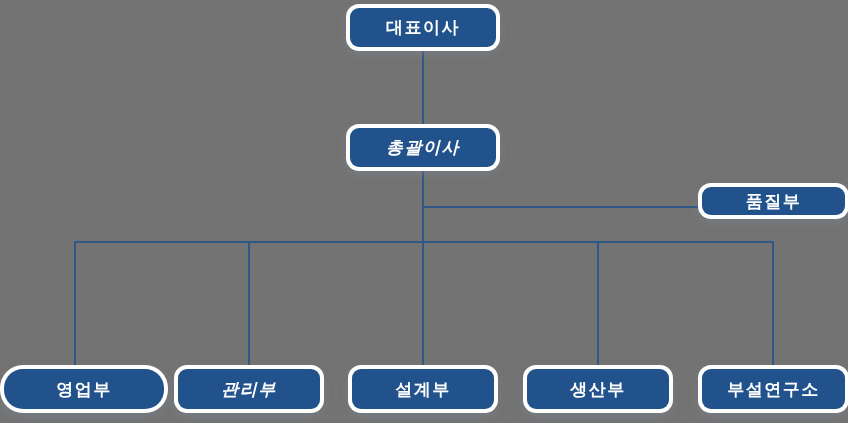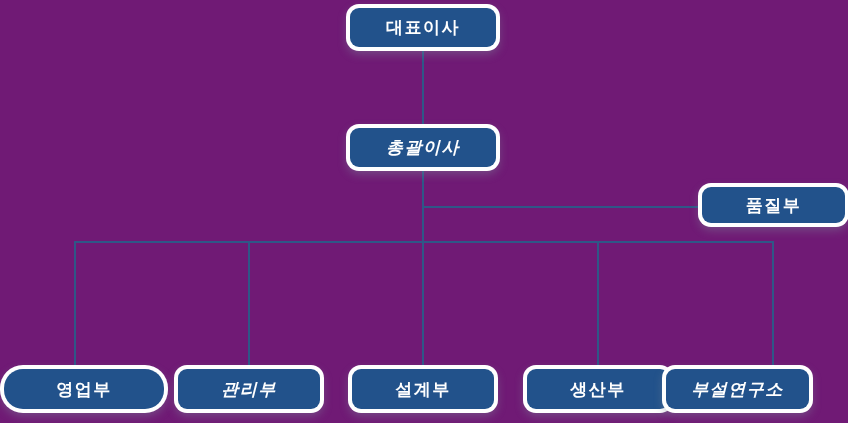--- a/index.html
+++ b/index.html
@@ -5,21 +5,21 @@
   html, body {
     margin: 0;
     padding: 0;
     background: #ffffff;
     font-family: "Liberation Sans", "DejaVu Sans", sans-serif;
   }
   #org-chart {
     position: relative;
     width: 848px;
     height: 423px;
-    background: #701a75;
+    background: #737373;
     overflow: hidden;
     --node-fill: #22528b;
     --line-color: #2f5787;
     --label-color: #ffffff;
     --ring-color: #ffffff;
   }
   .edge {
     position: absolute;
     background: var(--line-color);
     z-index: 1;
@@ -37,26 +37,26 @@
     border-radius: 9px;
     box-shadow: 0 0 0 4px var(--ring-color), 0 4px 10px 3px rgba(125, 138, 155, 0.45);
     font-weight: bold;
     font-size: 17px;
     letter-spacing: 1.5px;
     white-space: nowrap;
   }
   
   #node-ceo        { left: 350px; top: 8px;   width: 146px; height: 39px; }
   #node-director   { left: 350px; top: 128px; width: 146px; height: 39px; font-style: italic; }
-  #node-quality    { left: 702px; top: 187px; width: 143px; height: 36px; }
+  #node-quality    { left: 702px; top: 187px; width: 143px; height: 28px; }
   #node-sales      { left: 4px;   top: 369px; width: 160px; height: 40px; border-radius: 19px; }
   #node-management { left: 178px; top: 369px; width: 142px; height: 40px; font-style: italic; }
   #node-design     { left: 352px; top: 369px; width: 142px; height: 40px; text-align: center; }
   #node-production { left: 527px; top: 369px; width: 142px; height: 40px; }
-  #node-research   { left: 666px; top: 369px; width: 143px; height: 40px; font-style: italic; }
+  #node-research   { left: 702px; top: 369px; width: 143px; height: 40px; }
   
   #edge-ceo-director    { left: 422px; top: 46px;  height: 84px; }
   #edge-director-trunk  { left: 422px; top: 166px; height: 77px; }
   #edge-branch-quality  { left: 423px; top: 206px; width: 280px; }
   #edge-main-horizontal { left: 74px;  top: 241px; width: 700px; }
   #edge-drop-sales      { left: 74px;  top: 241px; height: 129px; }
   #edge-drop-management { left: 248px; top: 241px; height: 129px; }
   #edge-drop-design     { left: 422px; top: 241px; height: 129px; }
   #edge-drop-production { left: 597px; top: 241px; height: 129px; }
   #edge-drop-research   { left: 772px; top: 241px; height: 129px; }

